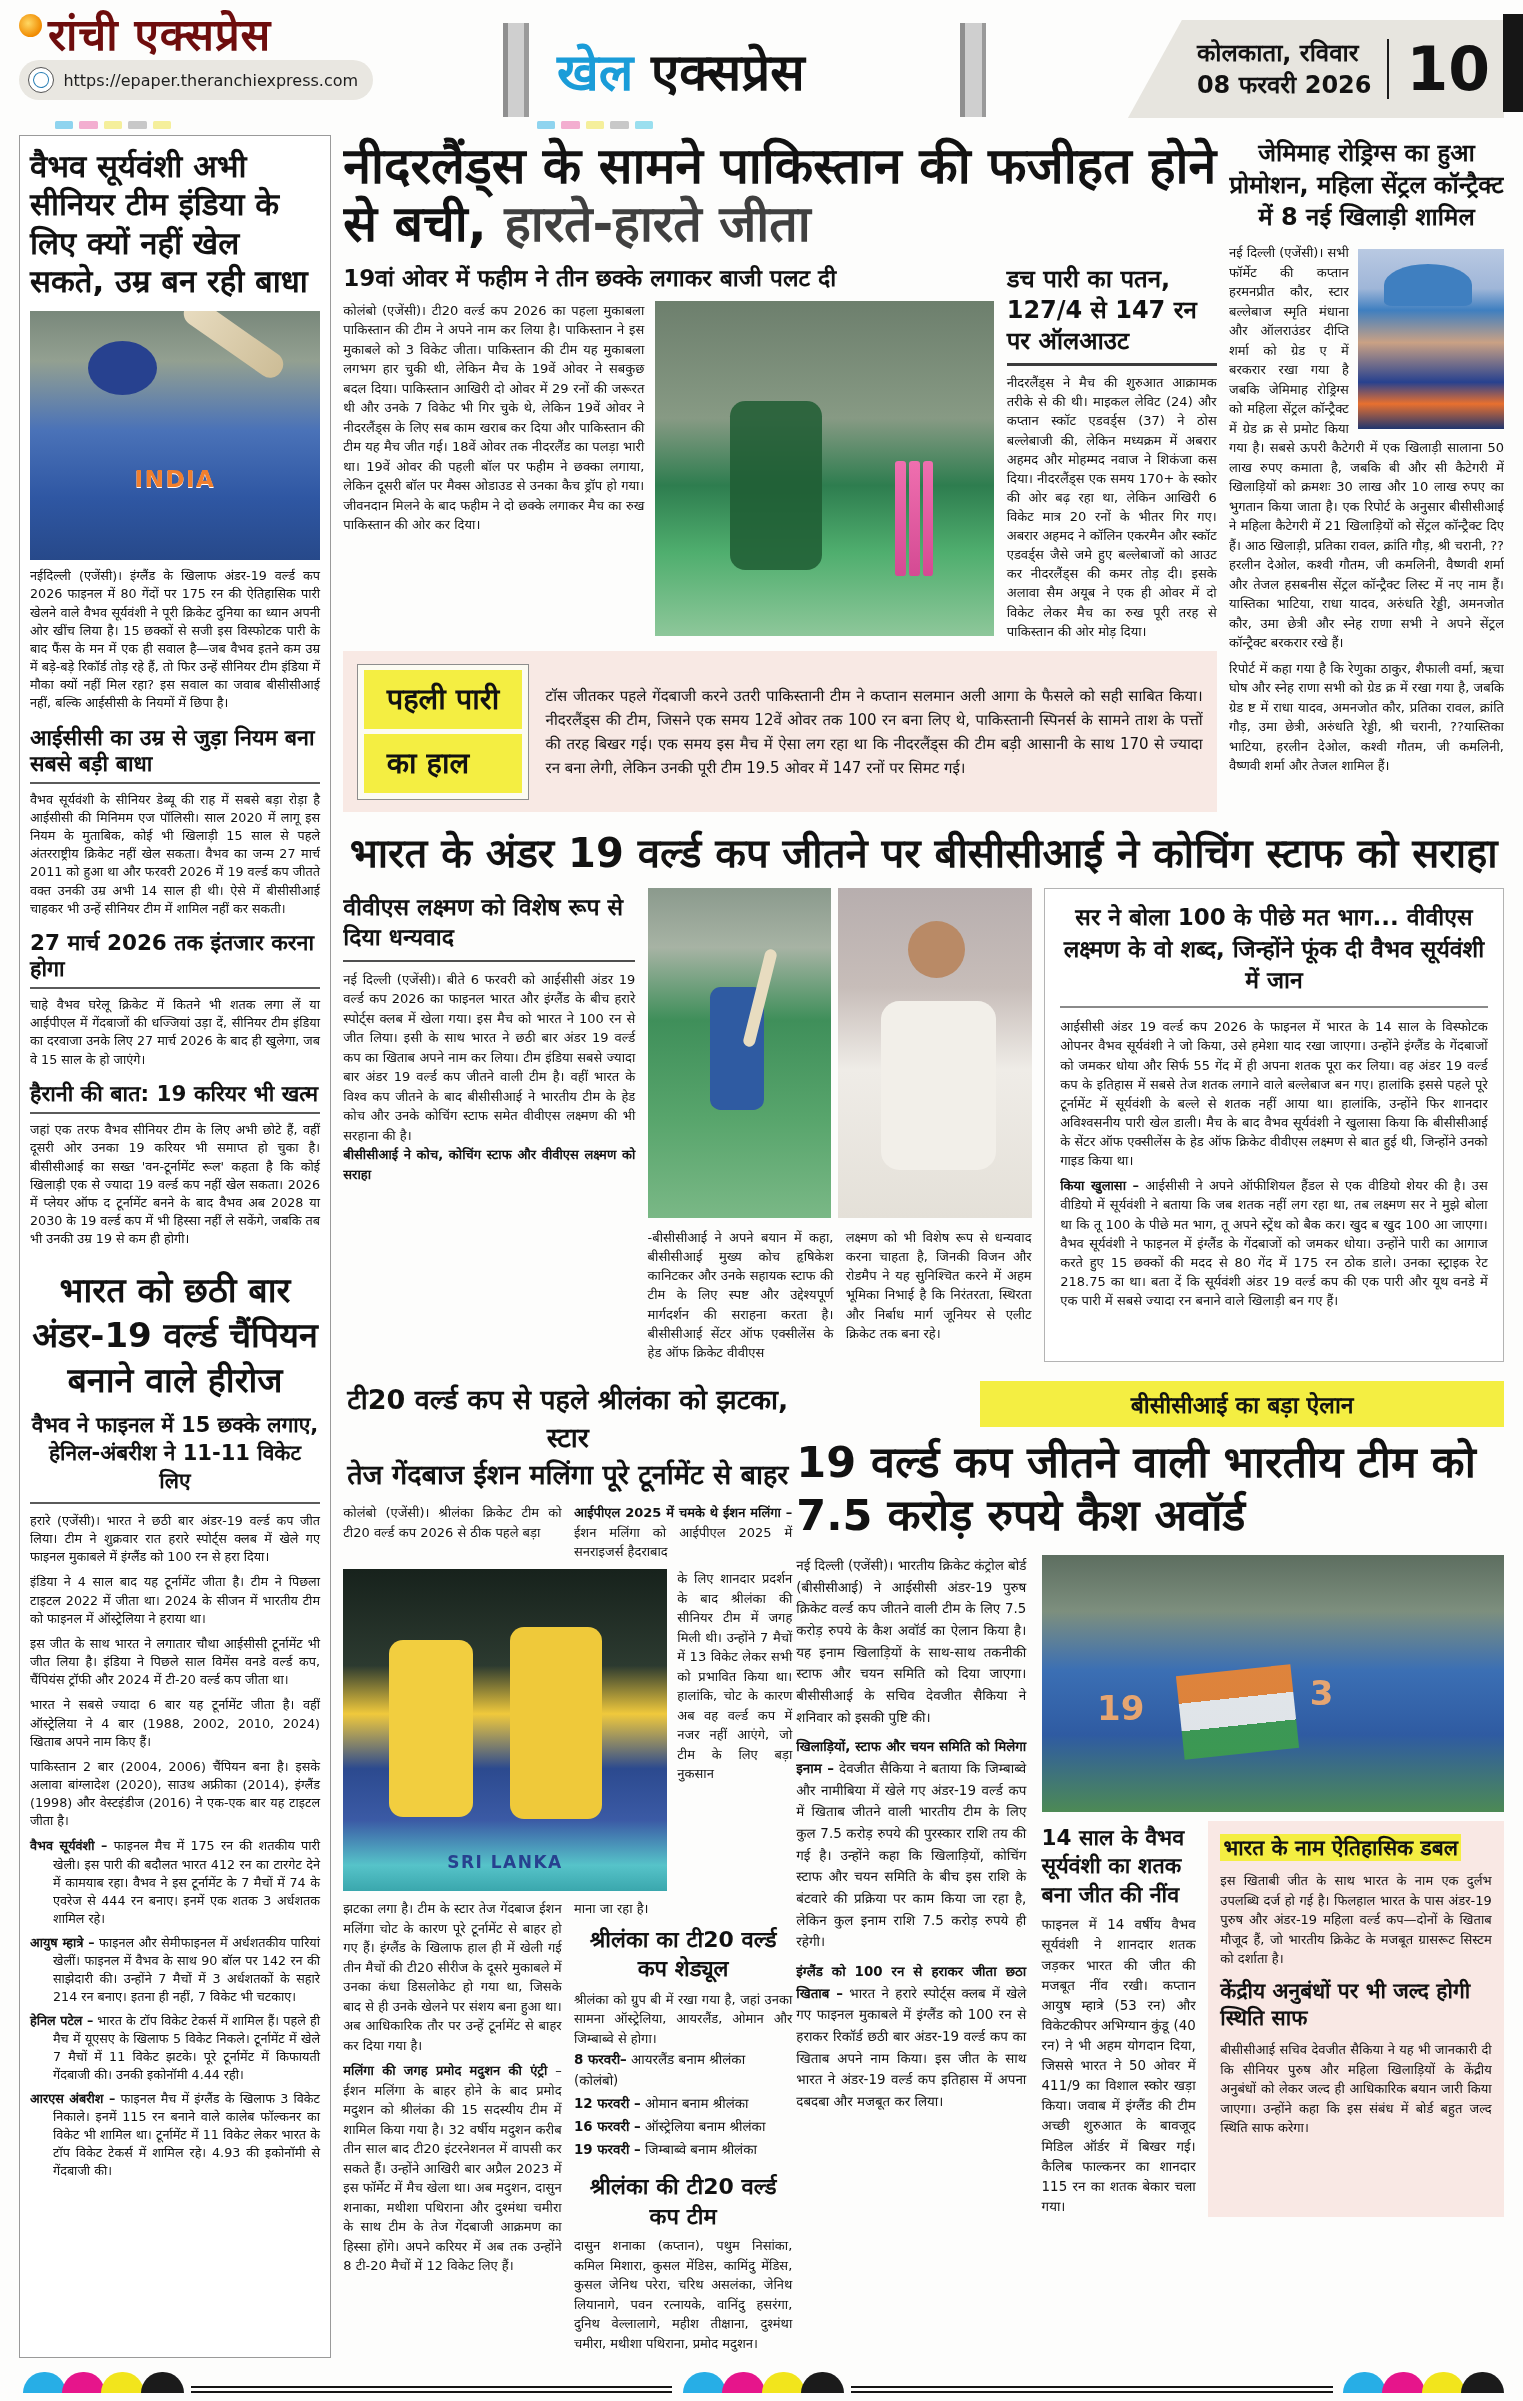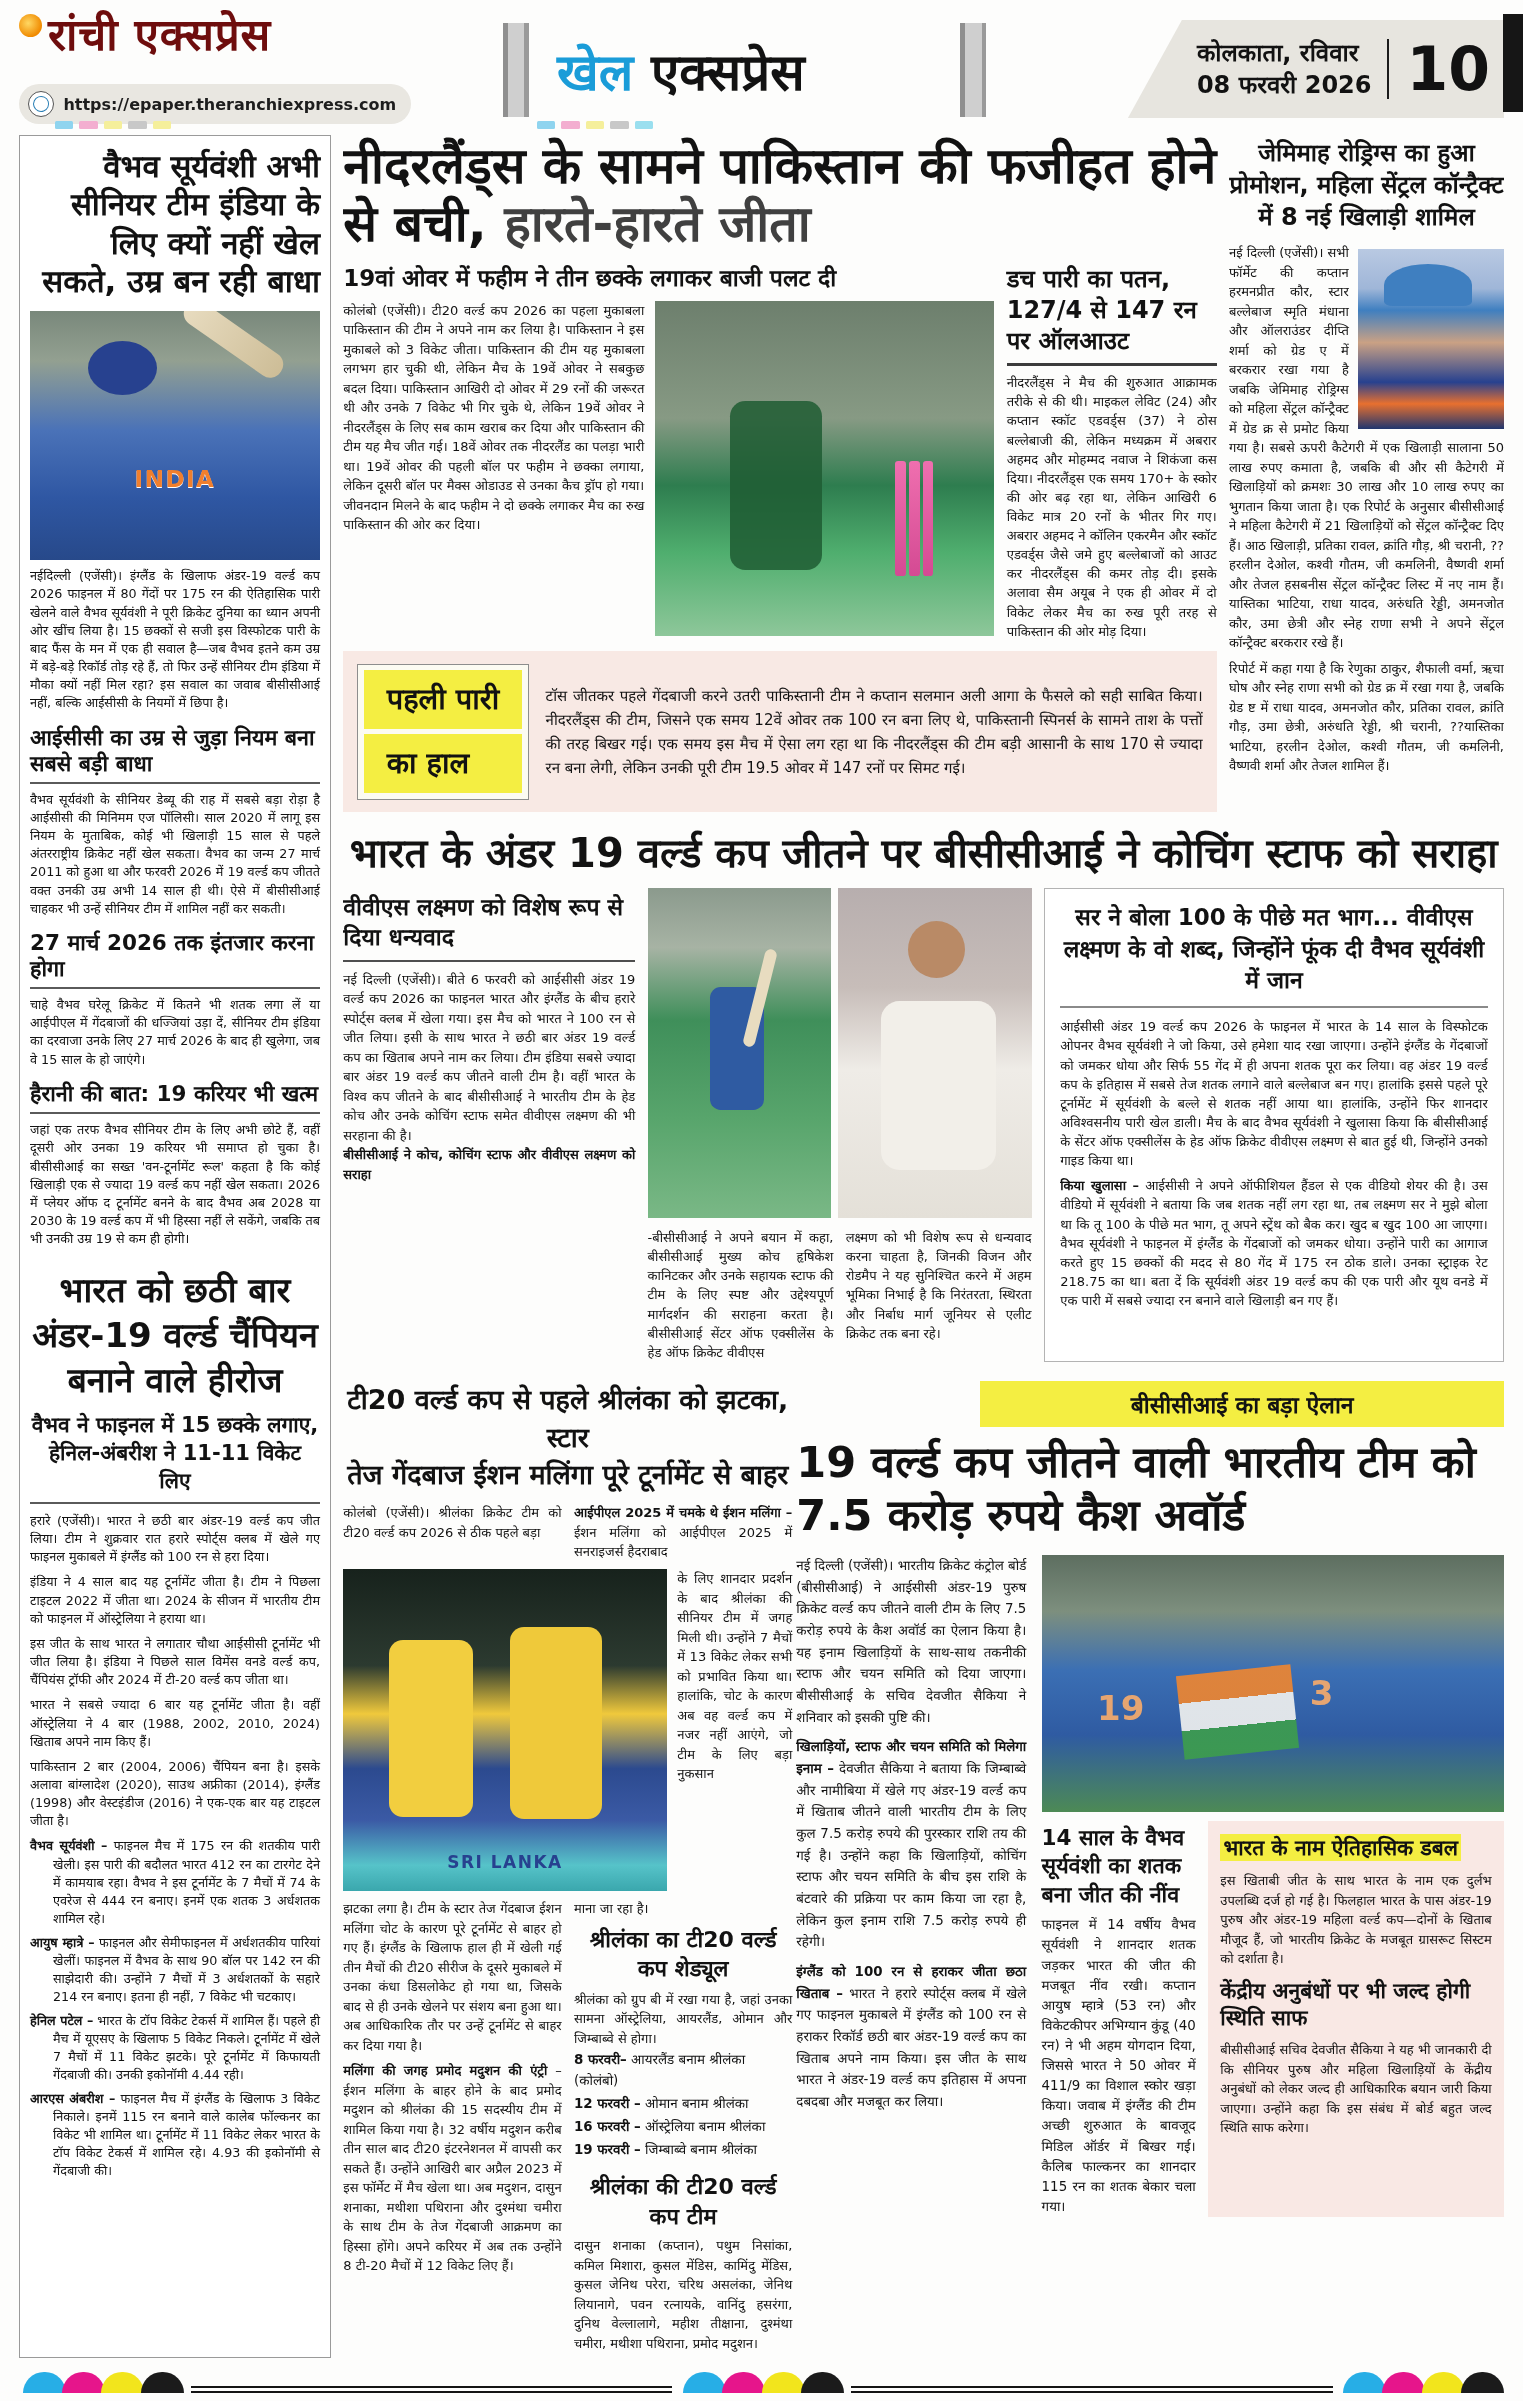--- a/index.html
+++ b/index.html
@@ -3,21 +3,21 @@
 <meta charset="utf-8">
 <style>
   *{box-sizing:border-box;margin:0;padding:0}
   body{width:1523px;height:2401px;background:#fdfdfc;font-family:"DejaVu Sans",sans-serif;color:#121212;position:relative;overflow:hidden}
   b,strong{font-weight:bold}
   
   .masthead{display:flex;align-items:flex-start;padding:12.3px 19px 0;height:132px;position:relative}
   .logo-block{width:338px}
   .logo-title{font-size:44px;font-weight:bold;color:#6e0d0d;letter-spacing:0.8px;line-height:1.05;display:flex;align-items:flex-start;gap:6.1px}
   .sun-icon{width:23px;height:23px;border-radius:50%;background:radial-gradient(circle at 40% 40%,#ffd863,#f08a00 70%);margin-top:1.5px;flex:none}
-  .url-pill{margin-top:26px;background:#e9e7e1;border-radius:20px;padding:7px 15.3px 7px 9.2px;font-size:16px;font-weight:bold;color:#1d1d1d;display:flex;align-items:center;gap:9.2px;width:fit-content}
+  .url-pill{margin-top:2px;background:#e9e7e1;border-radius:20px;padding:7px 15.3px 7px 9.2px;font-size:16px;font-weight:normal;color:#1d1d1d;display:flex;align-items:center;gap:9.2px;width:fit-content}
   .globe-icon{width:26px;height:26px;border-radius:50%;background:#fff;border:1.5px solid #555;position:relative;flex:none}
   .globe-icon::after{content:"";position:absolute;inset:3.8px;border-radius:50%;border:1.5px solid #2a7fb5;transform:rotate(25deg)}
   .bracket{width:26px;height:94px;background:linear-gradient(90deg,#8f8f8f 0 4.6px,#cfcfcf 4.6px 21.5px,#9a9a9a 21.5px);margin-top:10.7px}
   .bracket.b1{margin-left:146px}
   .bracket.b2{margin-left:127px}
   .section-title{font-size:51px;font-weight:bold;margin:23px 28px 0;white-space:nowrap}
   .section-title .khel{color:#1a9cd8}
   .date-box{margin-left:auto;background:#e7e5df;height:98px;display:flex;align-items:center;padding:0 14px 0 69px;clip-path:polygon(54px 0,100% 0,100% 100%,0 100%);margin-top:7.7px}
   .city-date{text-align:left;font-weight:bold;font-size:24px;line-height:1.35;white-space:nowrap}
   .pageno{font-size:60px;font-weight:bold;border-left:2.3px solid #1b1b1b;padding-left:18px;margin-left:15px;line-height:1}
@@ -25,21 +25,21 @@
   .pmarks{position:absolute;top:121px;display:flex;gap:6.1px}
   .pmarks span{width:18.4px;height:8.4px;border-radius:1.5px}
   
   .content{display:flex;gap:12.3px;padding:3.1px 19px 0;height:2226px}
   .left-col{width:312px;flex:none;border:1.5px solid #9a9a9a;padding:10.7px 10px;overflow:hidden;background:#fff}
   .main-area{flex:1;display:flex;flex-direction:column;overflow:hidden}
   
   .bt{font-size:12.7px;line-height:1.43;text-align:justify;margin:7px 0}
   .lead{font-weight:bold}
   
-  .lc-headline{font-size:31px;font-weight:bold;line-height:1.24;text-align:right;margin-bottom:10.7px}
+  .lc-headline{font-size:31px;font-weight:bold;line-height:1.24;text-align:left;margin-bottom:10.7px}
   .ph{position:relative;overflow:hidden;background:#b9c4bb}
   .pd{position:absolute}
   .ph-vaibhav{height:249px;background:linear-gradient(180deg,#79887b 0%,#93a091 20%,#4a72b8 48%,#2f57a3 75%,#27498a 100%)}
   .jersey-text{position:absolute;left:50%;top:62%;transform:translateX(-50%);color:#f07f2e;font-weight:bold;font-size:23px;letter-spacing:1.5px;text-shadow:0 0.8px 0 #fff}
   .lc-sub{font-size:21.5px;font-weight:bold;line-height:1.2;border-bottom:2.3px solid #5a5a5a;padding-bottom:5.4px;margin:12.3px 0 4.6px}
   .lc2-headline{font-size:34px;font-weight:bold;text-align:center;line-height:1.32;margin:20px 0 9.2px}
   .lc2-sub{font-size:21px;font-weight:bold;text-align:center;line-height:1.32;border-bottom:2.3px solid #5a5a5a;padding-bottom:7px;margin-bottom:7.7px}
   .hero{font-size:12.7px;line-height:1.43;text-align:justify;margin:5.4px 0;padding-left:23px;text-indent:-23px}
   
   .top-row{display:grid;grid-template-columns:1fr 275px;gap:12.3px}

